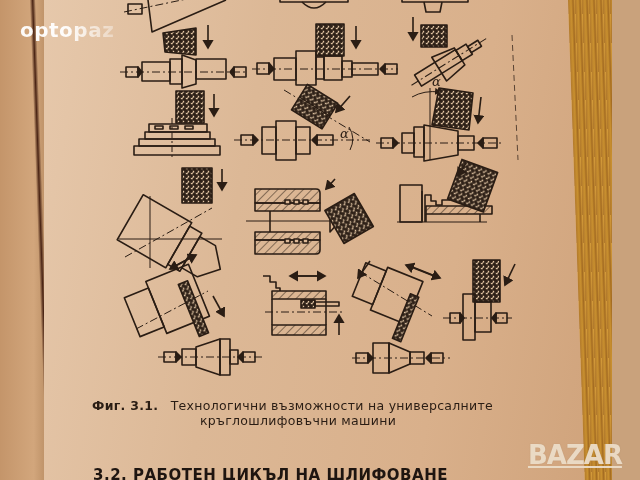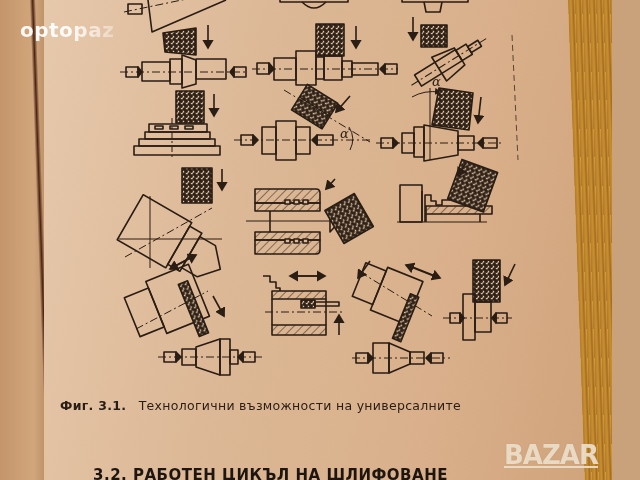--- a/index.html
+++ b/index.html
@@ -27,36 +27,36 @@
       background: repeating-linear-gradient(90deg, #b27a2c 0px, #c9902f 3px, #a46c22 5px, #d39a3a 7px);
       transform: skewX(2deg); transform-origin: top;
     }
     .drawing { position: absolute; left: 0; top: 0; }
     .caption {
       position: absolute; left: 60px; top: 398px; width: 460px;
       font-family: "DejaVu Sans", sans-serif; font-size: 12.5px; color: #2a1d14;
       letter-spacing: 0.3px;
     }
     .caption .line1 { white-space: nowrap; }
-    .caption .fig { font-weight: bold; margin-right: 8px; }
+    .caption .fig { font-weight: bold; margin-right: 8px; margin-left: 32px; }
     .caption .line2 { padding-left: 140px; white-space: nowrap; }
     .section-heading {
       position: absolute; left: 93px; top: 466px; white-space: nowrap;
       font-family: "DejaVu Sans", sans-serif; font-weight: bold; font-size: 15px;
       color: #1e1510; letter-spacing: 0.5px;
     }
     .watermark {
       position: absolute; font-family: "DejaVu Sans", sans-serif; font-weight: bold;
       color: rgba(255,255,255,0.85);
       text-decoration: underline;
     }
     .wm-opto { left: 20px; top: 18px; font-size: 20px; letter-spacing: 0.5px;
       background: linear-gradient(90deg, rgba(255,255,255,0.95) 0%, rgba(255,255,255,0.95) 50%, rgba(255,255,255,0.35) 100%);
       -webkit-background-clip: text; background-clip: text; color: transparent; }
-    .wm-bazar { left: 504px; top: 440px; font-size: 26px; color: rgba(240,225,205,0.9);
+    .wm-bazar { left: 528px; top: 440px; font-size: 26px; color: rgba(240,225,205,0.9);
       text-shadow: 0 0 1px rgba(160,130,100,0.5); letter-spacing: -1px; text-align: center; }
   </style>
 </head>
 <body>
 
 <div class="left-page"></div>
 <div class="gutter"></div>
 
 <div class="page">
   <svg class="drawing" width="568" height="480" viewBox="44 0 568 480" fill="none" stroke="#2a1d14" stroke-width="1.6" stroke-linejoin="round">
@@ -297,18 +297,19 @@
   </svg>
 
   <div class="page-edge"></div>
 </div>
 
 <div class="caption">
   <div class="line1">
     <span class="fig">Фиг. 3.1.</span>
     <span>Технологични възможности на универсалните</span>
   </div>
+  <div class="line2">кръглошлифовъчни машини</div>
 </div>
 
 <div class="section-heading">3.2. РАБОТЕН ЦИКЪЛ НА ШЛИФОВАНЕ</div>
 
 <div class="watermark wm-opto">optopaz</div>
 <div class="watermark wm-bazar">BAZAR</div>
 
 </body></html>

